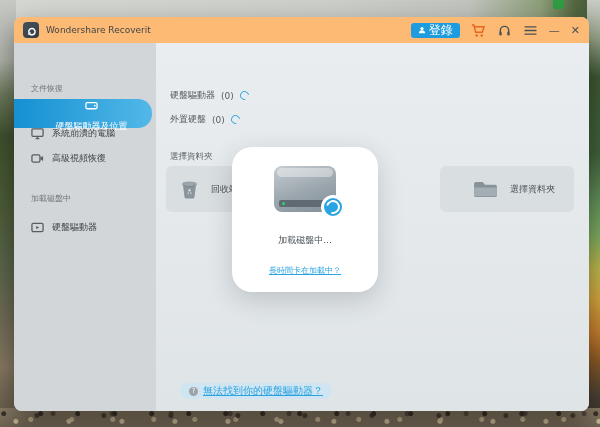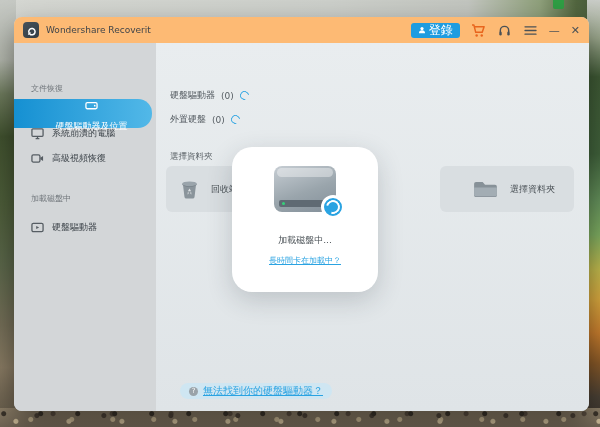--- a/index.html
+++ b/index.html
@@ -92,21 +92,21 @@
   .drive-band { position:absolute; left:5px; right:5px; bottom:5px; height:7px;
     border-radius:2px; background:#5f6a73; }
   .drive-led { position:absolute; left:8px; bottom:7px; width:3px; height:3px;
     border-radius:50%; background:#35d07a; }
   .drive-badge { position:absolute; right:-9px; bottom:-7px; width:24px; height:24px;
     border-radius:50%; background:#2aa3e2; border:3px solid #fff;
     display:flex; align-items:center; justify-content:center; }
   .drive-badge::after { content:""; width:10px; height:10px; border-radius:50%;
     border:2.5px solid #fff; border-left-color:transparent; transform:rotate(-30deg); }
   .modal-status { margin-top:22px; font-size:9px; color:#4a5156; }
-  .modal-link { margin-top:8px; font-size:8px; color:#2aa3e2;
+  .modal-link { margin-top:18px; font-size:8px; color:#2aa3e2;
     text-decoration:underline; cursor:pointer; }
 
   
   .footer-note { position:absolute; left:24px; top:340px; height:16px;
     background:#cfe6f2; border-radius:9px; display:flex; align-items:center;
     gap:5px; padding:0 9px; }
   .q-icon { width:9px; height:9px; border-radius:50%; background:#9aa3a9;
     color:#fff; font-size:7px; line-height:9px; text-align:center; flex:0 0 auto; }
   .footer-link { font-size:10px; color:#2aa3e2; text-decoration:underline; cursor:pointer; }
 </style>

